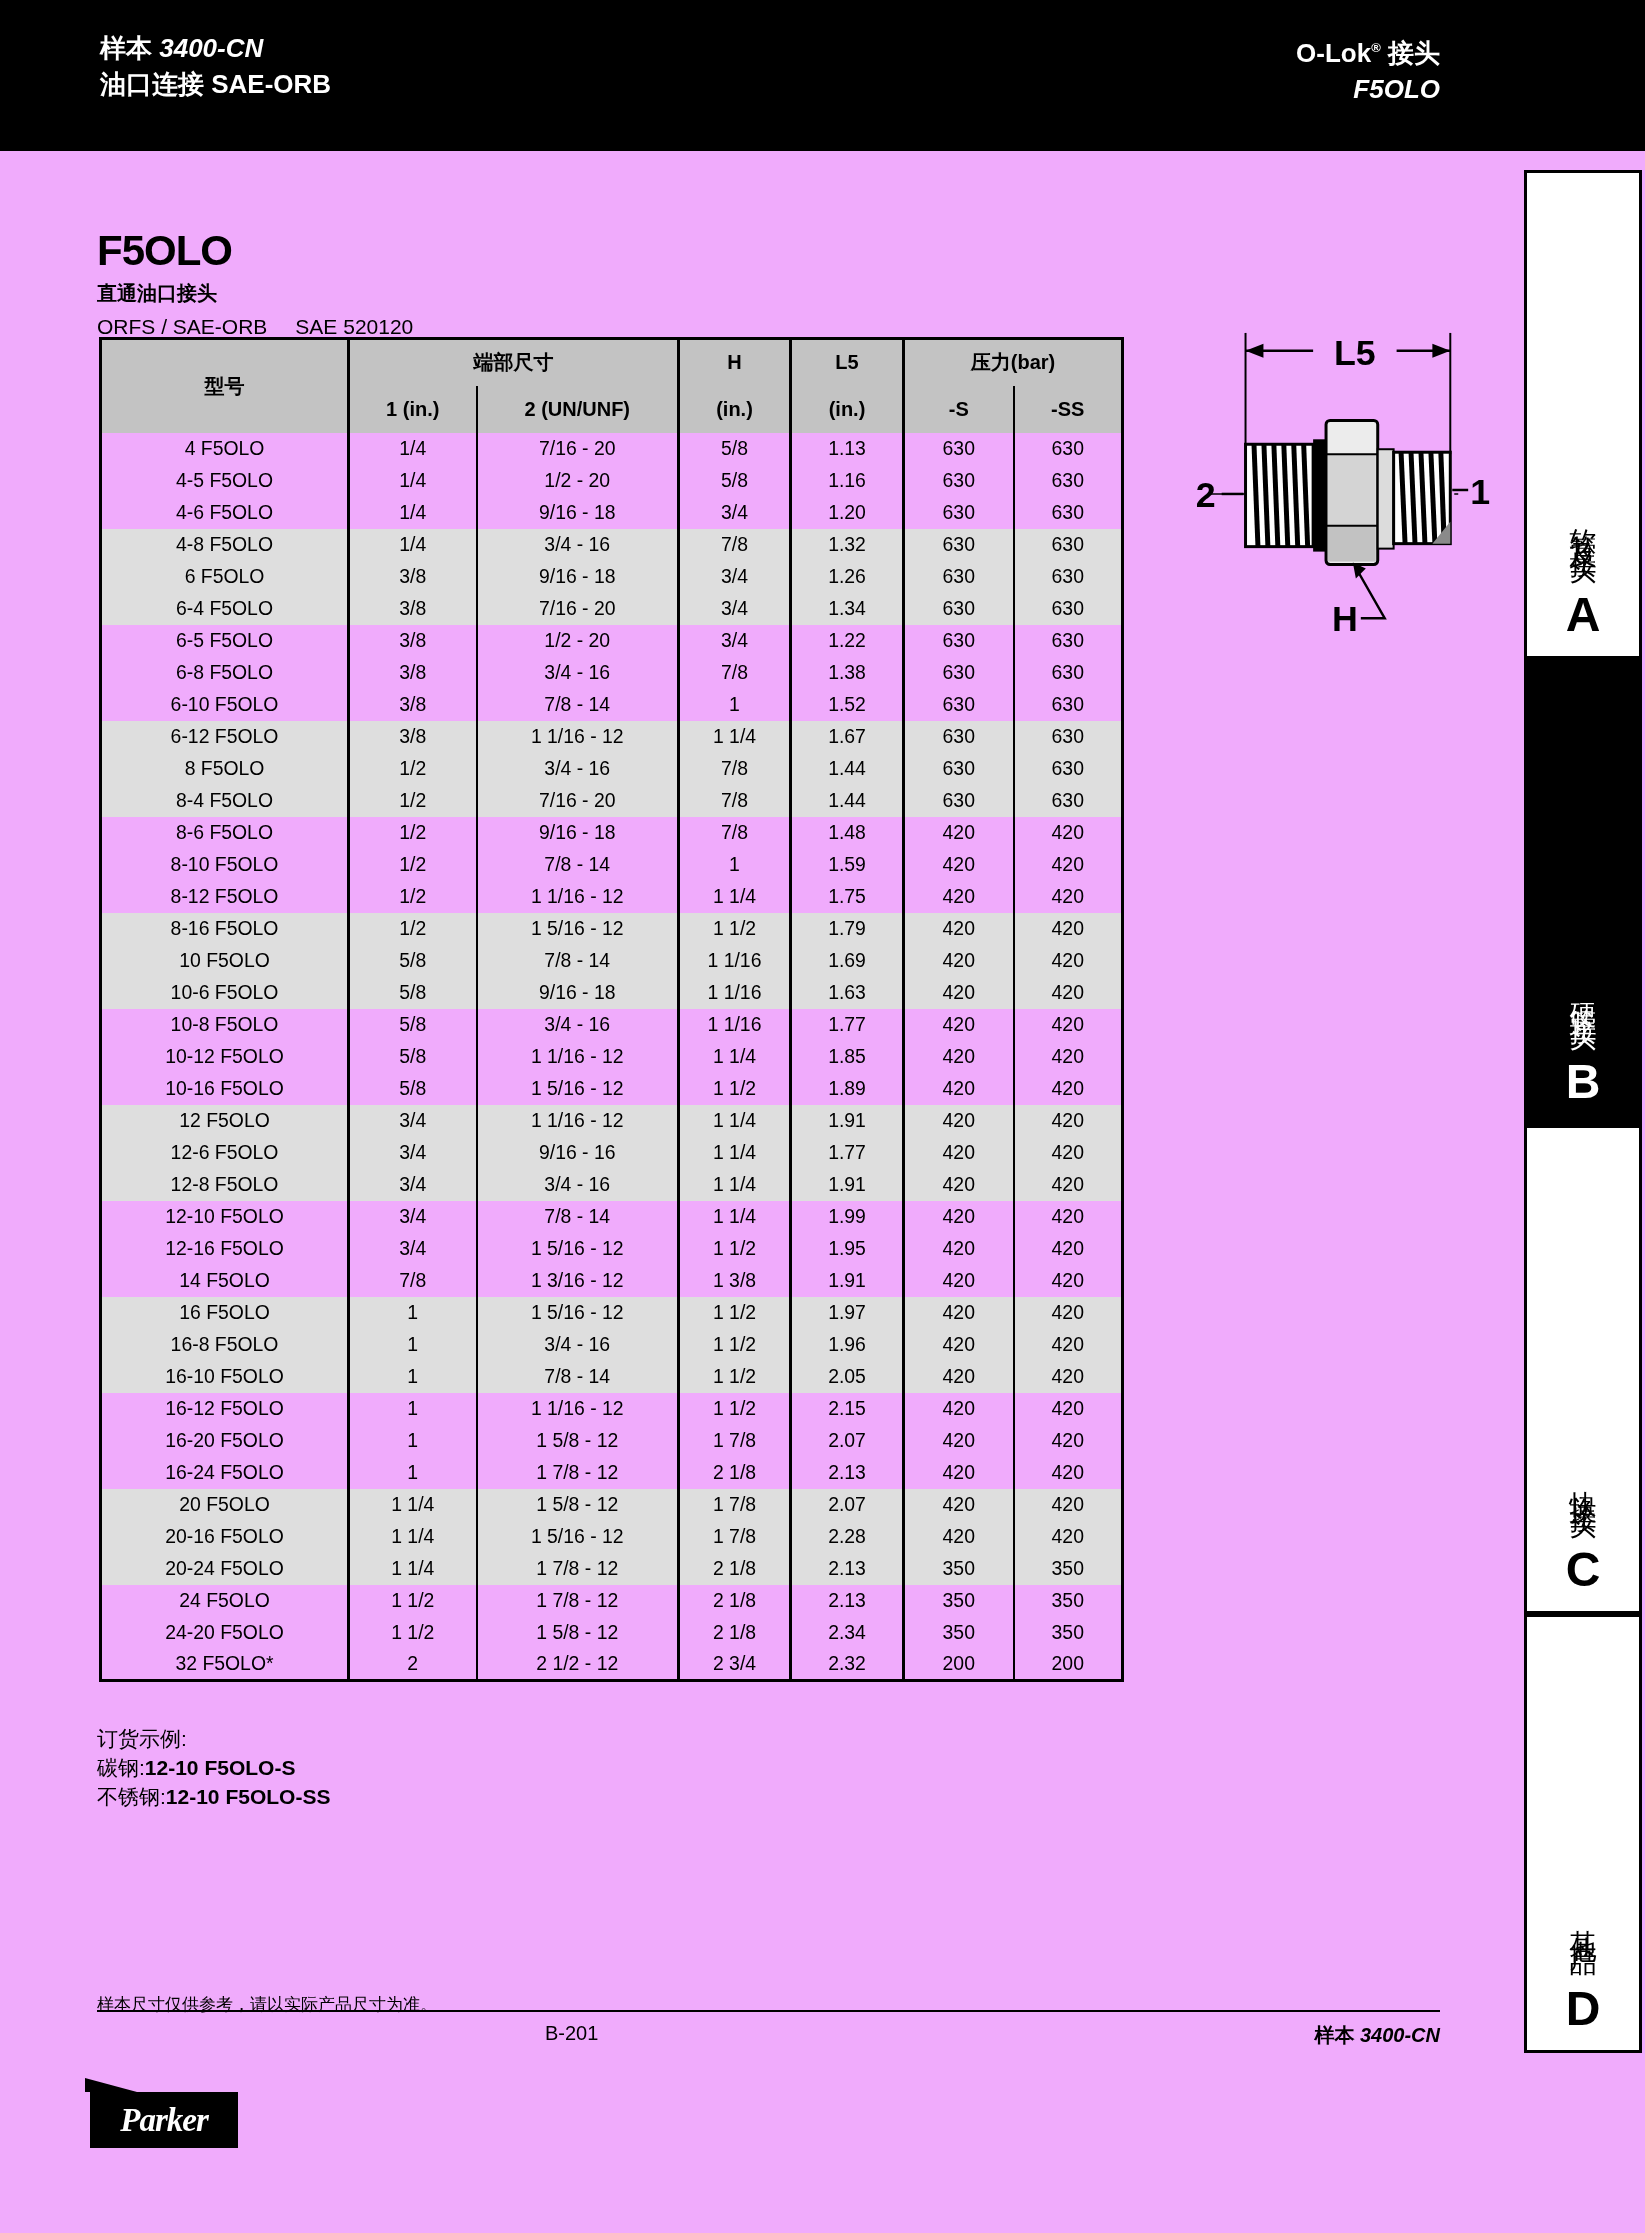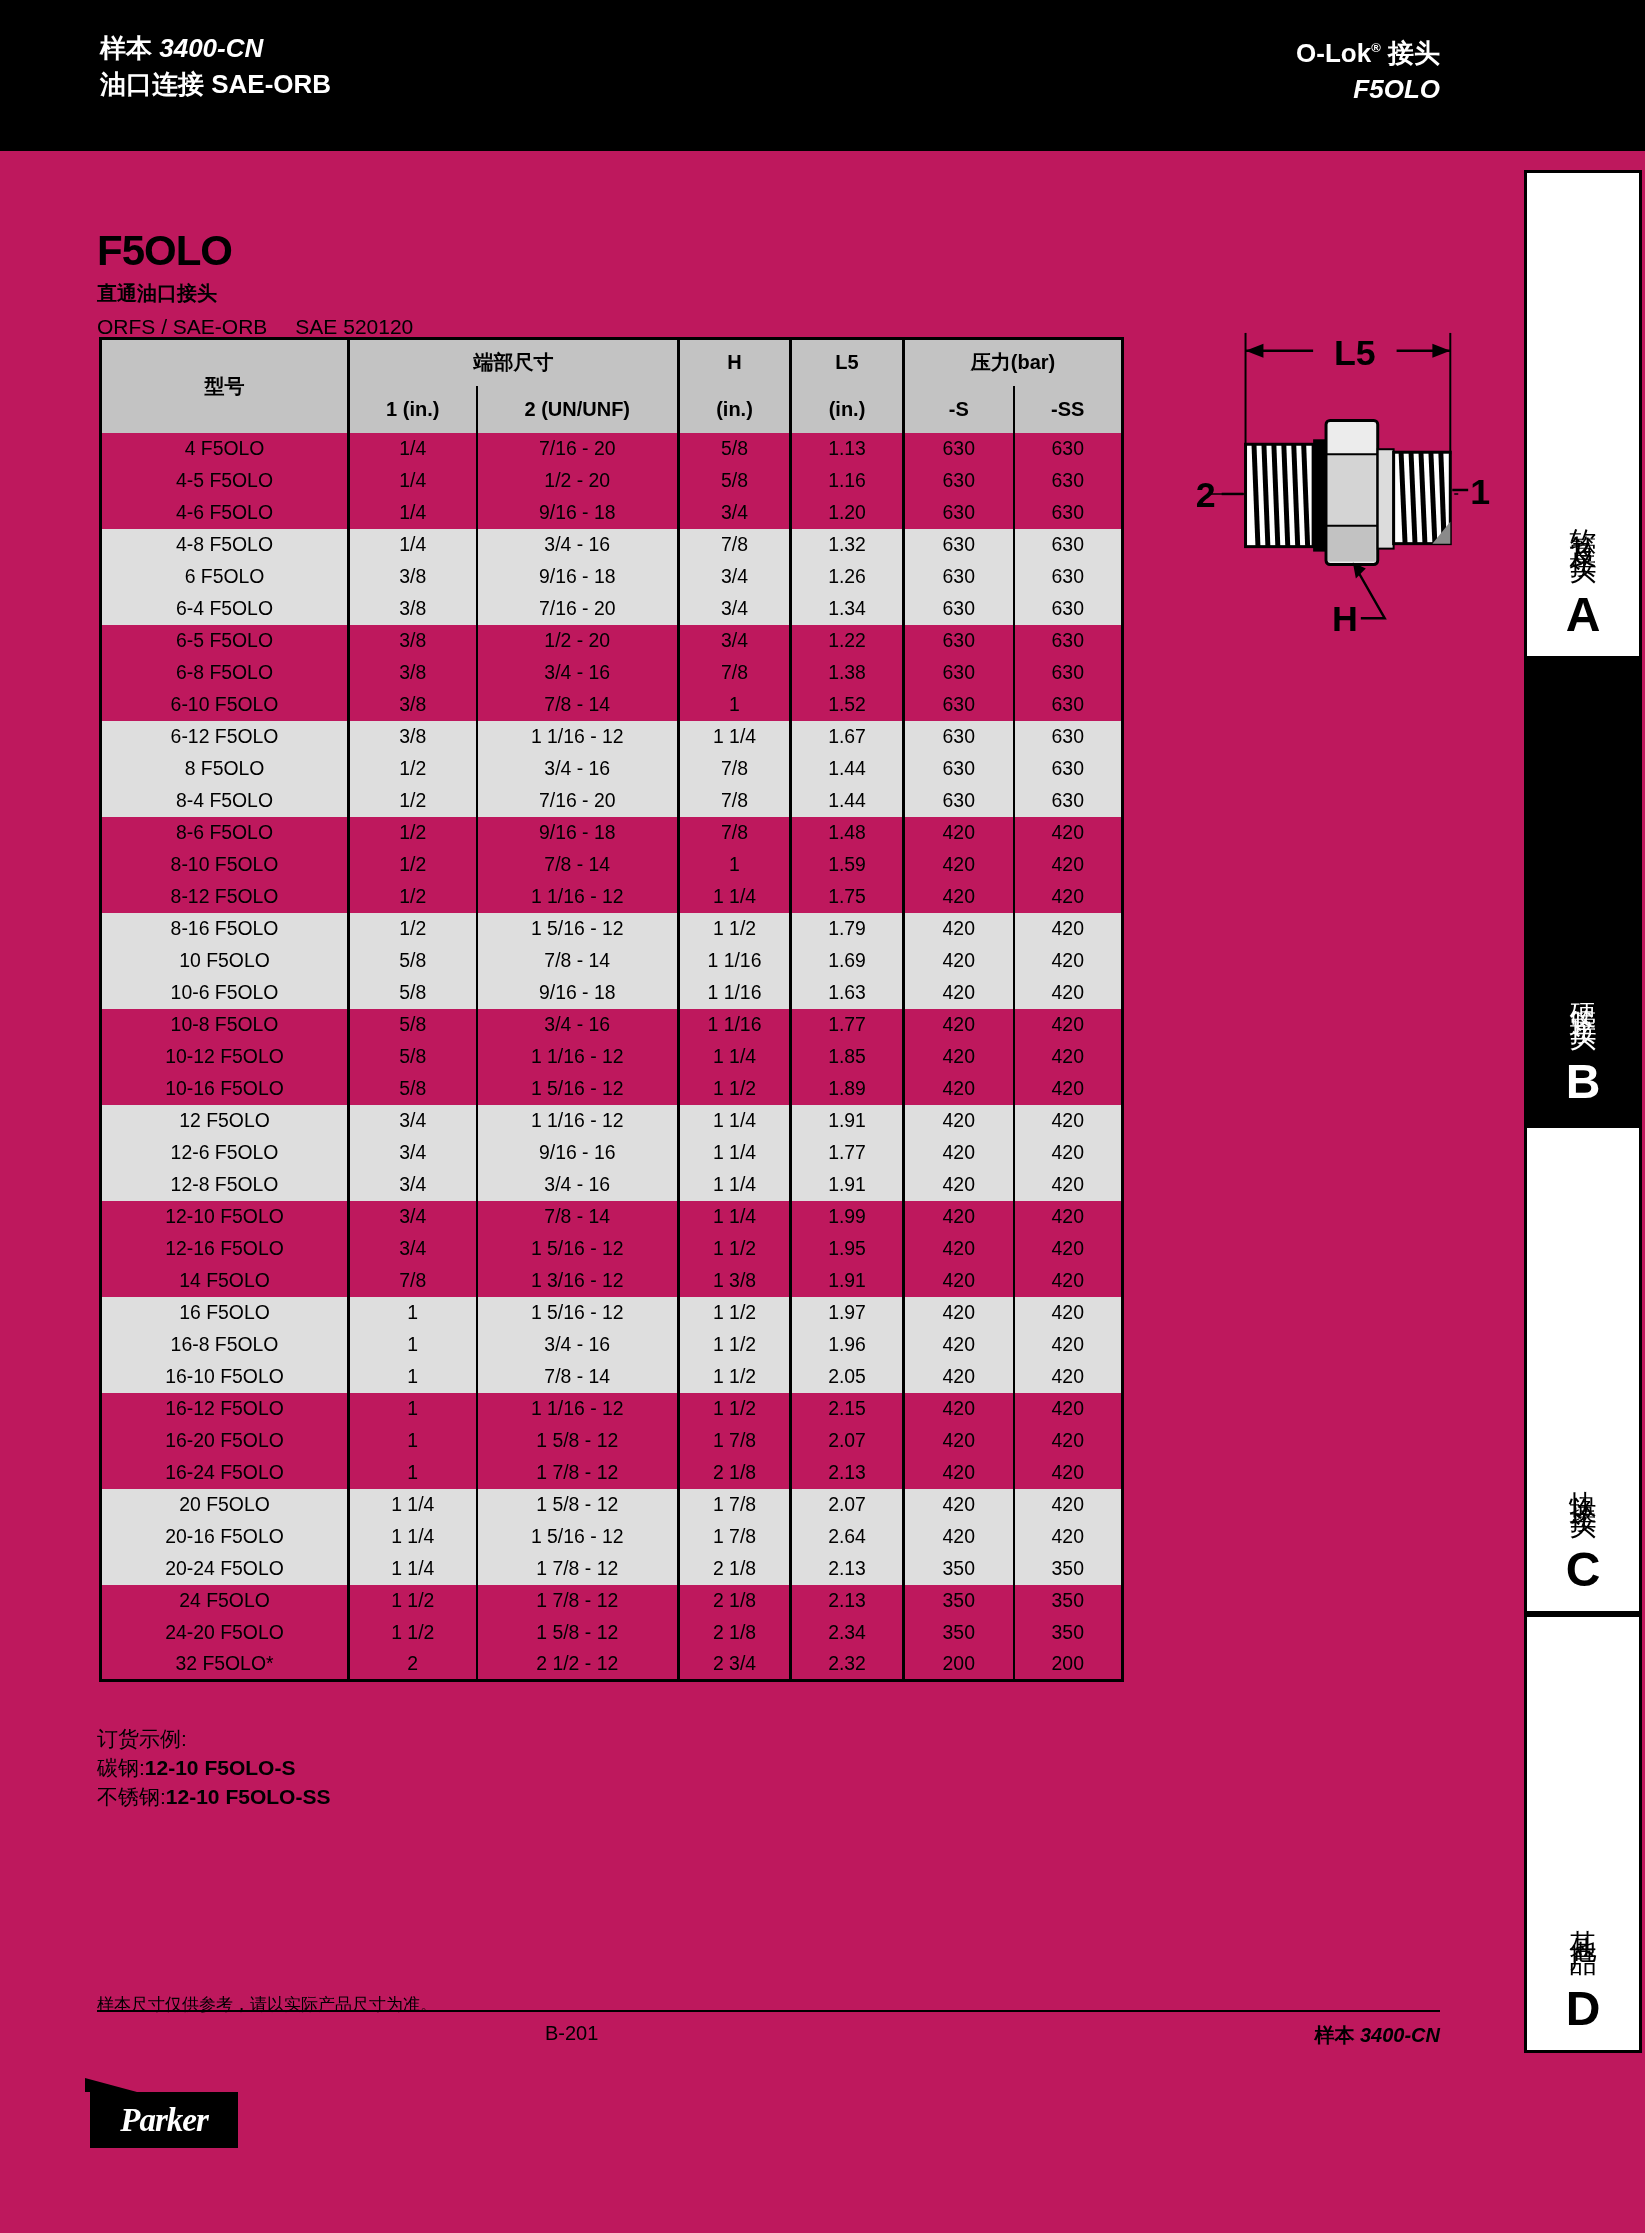--- a/index.html
+++ b/index.html
@@ -1,16 +1,16 @@
 <!DOCTYPE html>
 <html><head>
 <meta charset="utf-8">
 <style>
   html,body{margin:0;padding:0;background:#888;}
-  .page{position:relative;width:1646px;height:2234px;background:#be185d;overflow:hidden;
+  .page{position:relative;width:1646px;height:2234px;background:#f0abfc;overflow:hidden;
         font-family:"Liberation Sans",sans-serif;color:#000;}
   
   .topbar{position:absolute;left:0;top:0;width:1646px;height:151px;background:#000;color:#fff;}
   .topbar .left{position:absolute;left:100px;top:30px;line-height:36px;font-size:26px;font-weight:bold;}
   .topbar .right{position:absolute;right:206px;top:30px;line-height:36px;font-size:26px;font-weight:bold;text-align:right;}
   .ital{font-style:italic;}
   sup.reg{font-size:13px;vertical-align:super;}
   
   .t-model{position:absolute;left:97px;top:227px;font-size:42px;font-weight:bold;letter-spacing:-1px;}
   .t-name{position:absolute;left:97px;top:280px;font-size:20px;font-weight:bold;}
@@ -405,21 +405,21 @@
           <td class="bl3">1 7/8</td>
           <td class="bl3">2.07</td>
           <td class="bl3">420</td>
           <td class="bl2">420</td>
         </tr>
         <tr class="band">
           <td>20-16 F5OLO</td>
           <td class="bl3">1 1/4</td>
           <td class="bl2">1 5/16 - 12</td>
           <td class="bl3">1 7/8</td>
-          <td class="bl3">2.64</td>
+          <td class="bl3">2.28</td>
           <td class="bl3">420</td>
           <td class="bl2">420</td>
         </tr>
         <tr class="band">
           <td>20-24 F5OLO</td>
           <td class="bl3">1 1/4</td>
           <td class="bl2">1 7/8 - 12</td>
           <td class="bl3">2 1/8</td>
           <td class="bl3">2.13</td>
           <td class="bl3">350</td>

